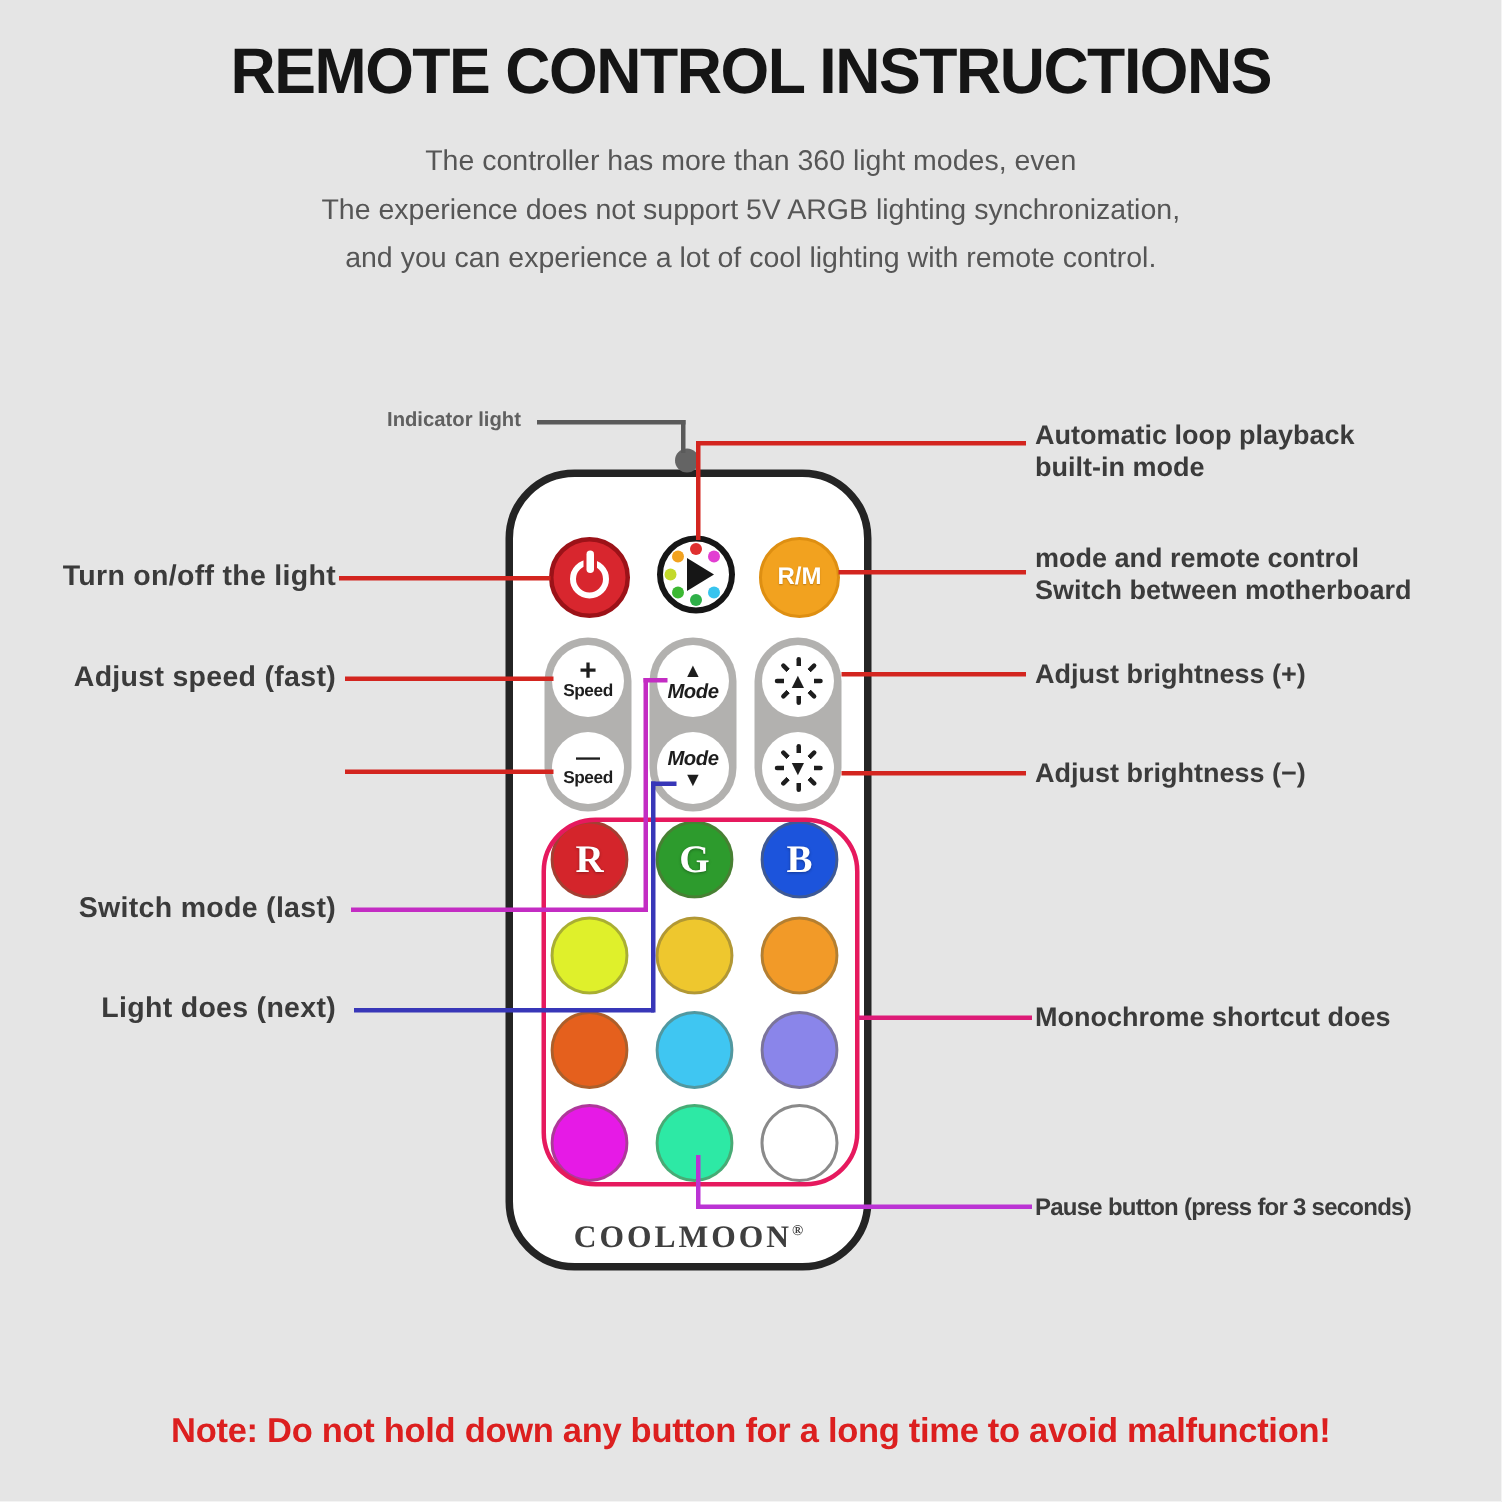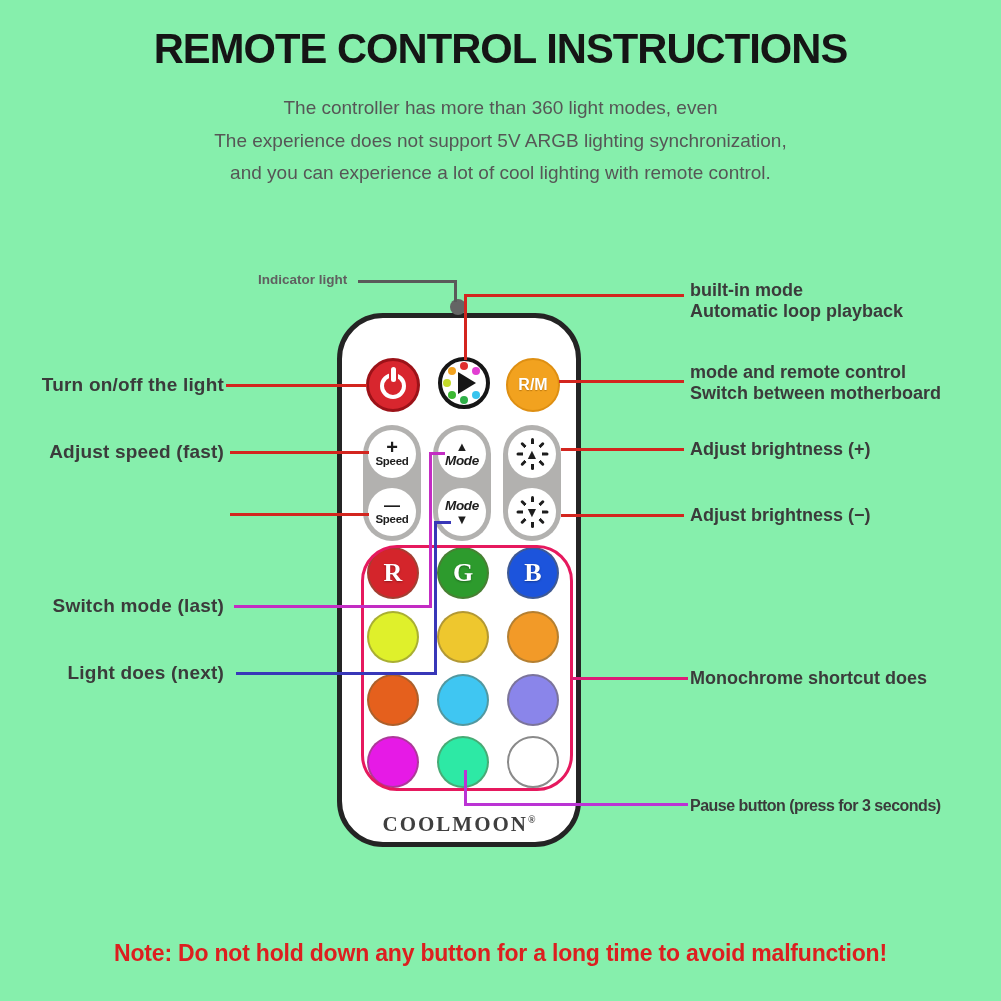--- a/index.html
+++ b/index.html
@@ -1,16 +1,16 @@
 <!DOCTYPE html>
 <html><head>
 <meta charset="utf-8">
 <style>
   html,body{margin:0;padding:0;background:#fff;}
-  #page{position:relative;width:1001px;height:1001px;background:#86efac;overflow:hidden;
+  #page{position:relative;width:1001px;height:1001px;background:#e5e5e5;overflow:hidden;
         font-family:"Liberation Sans", sans-serif;}
   .abs{position:absolute;}
 
   
   .title{left:0;top:24px;width:100%;text-align:center;font-size:43px;font-weight:bold;
          color:#151515;letter-spacing:-1px;transform:scaleX(.97);}
   .subtitle{left:0;top:92px;width:100%;text-align:center;font-size:19px;color:#565656;
             line-height:32.5px;}
   .note{left:0;top:940px;width:100%;text-align:center;font-size:23px;font-weight:bold;
         color:#dc1f1f;letter-spacing:-0.2px;}
@@ -202,22 +202,22 @@
   <div class="abs line h3" style="left: 429px; top: 452px; width: 16px; background: rgb(195, 44, 195);"></div>
 
   <div class="abs llab" style="top:662px;">Light does (next)</div>
   <div class="abs line h3" style="left: 236px; top: 672px; width: 200px; background: rgb(56, 55, 184);"></div>
   <div class="abs line w3" style="left: 434px; top: 521px; height: 154px; background: rgb(56, 55, 184);"></div>
   <div class="abs line h3" style="left: 434px; top: 521px; width: 17px; background: rgb(56, 55, 184);"></div>
 
   <div class="abs line w3" style="left: 464px; top: 294px; height: 66px; background: rgb(211, 37, 31);"></div>
   <div class="abs line h3" style="left: 464px; top: 294px; width: 220px; background: rgb(211, 37, 31);"></div>
   <div class="abs rlab" style="top:280px;">
+    <div>Automatic loop playback</div>
     <div>built-in mode</div>
-    <div>Automatic loop playback</div>
   </div>
 
   <div class="abs line h3" style="left: 559px; top: 380px; width: 125px; background: rgb(211, 37, 31);"></div>
   <div class="abs rlab" style="top:362px;">
     <div>mode and remote control</div>
     <div>Switch between motherboard</div>
   </div>
 
   <div class="abs line h3" style="left: 561px; top: 448px; width: 123px; background: rgb(211, 37, 31);"></div>
   <div class="abs rlab" style="top:439px;">Adjust brightness (+)</div>

